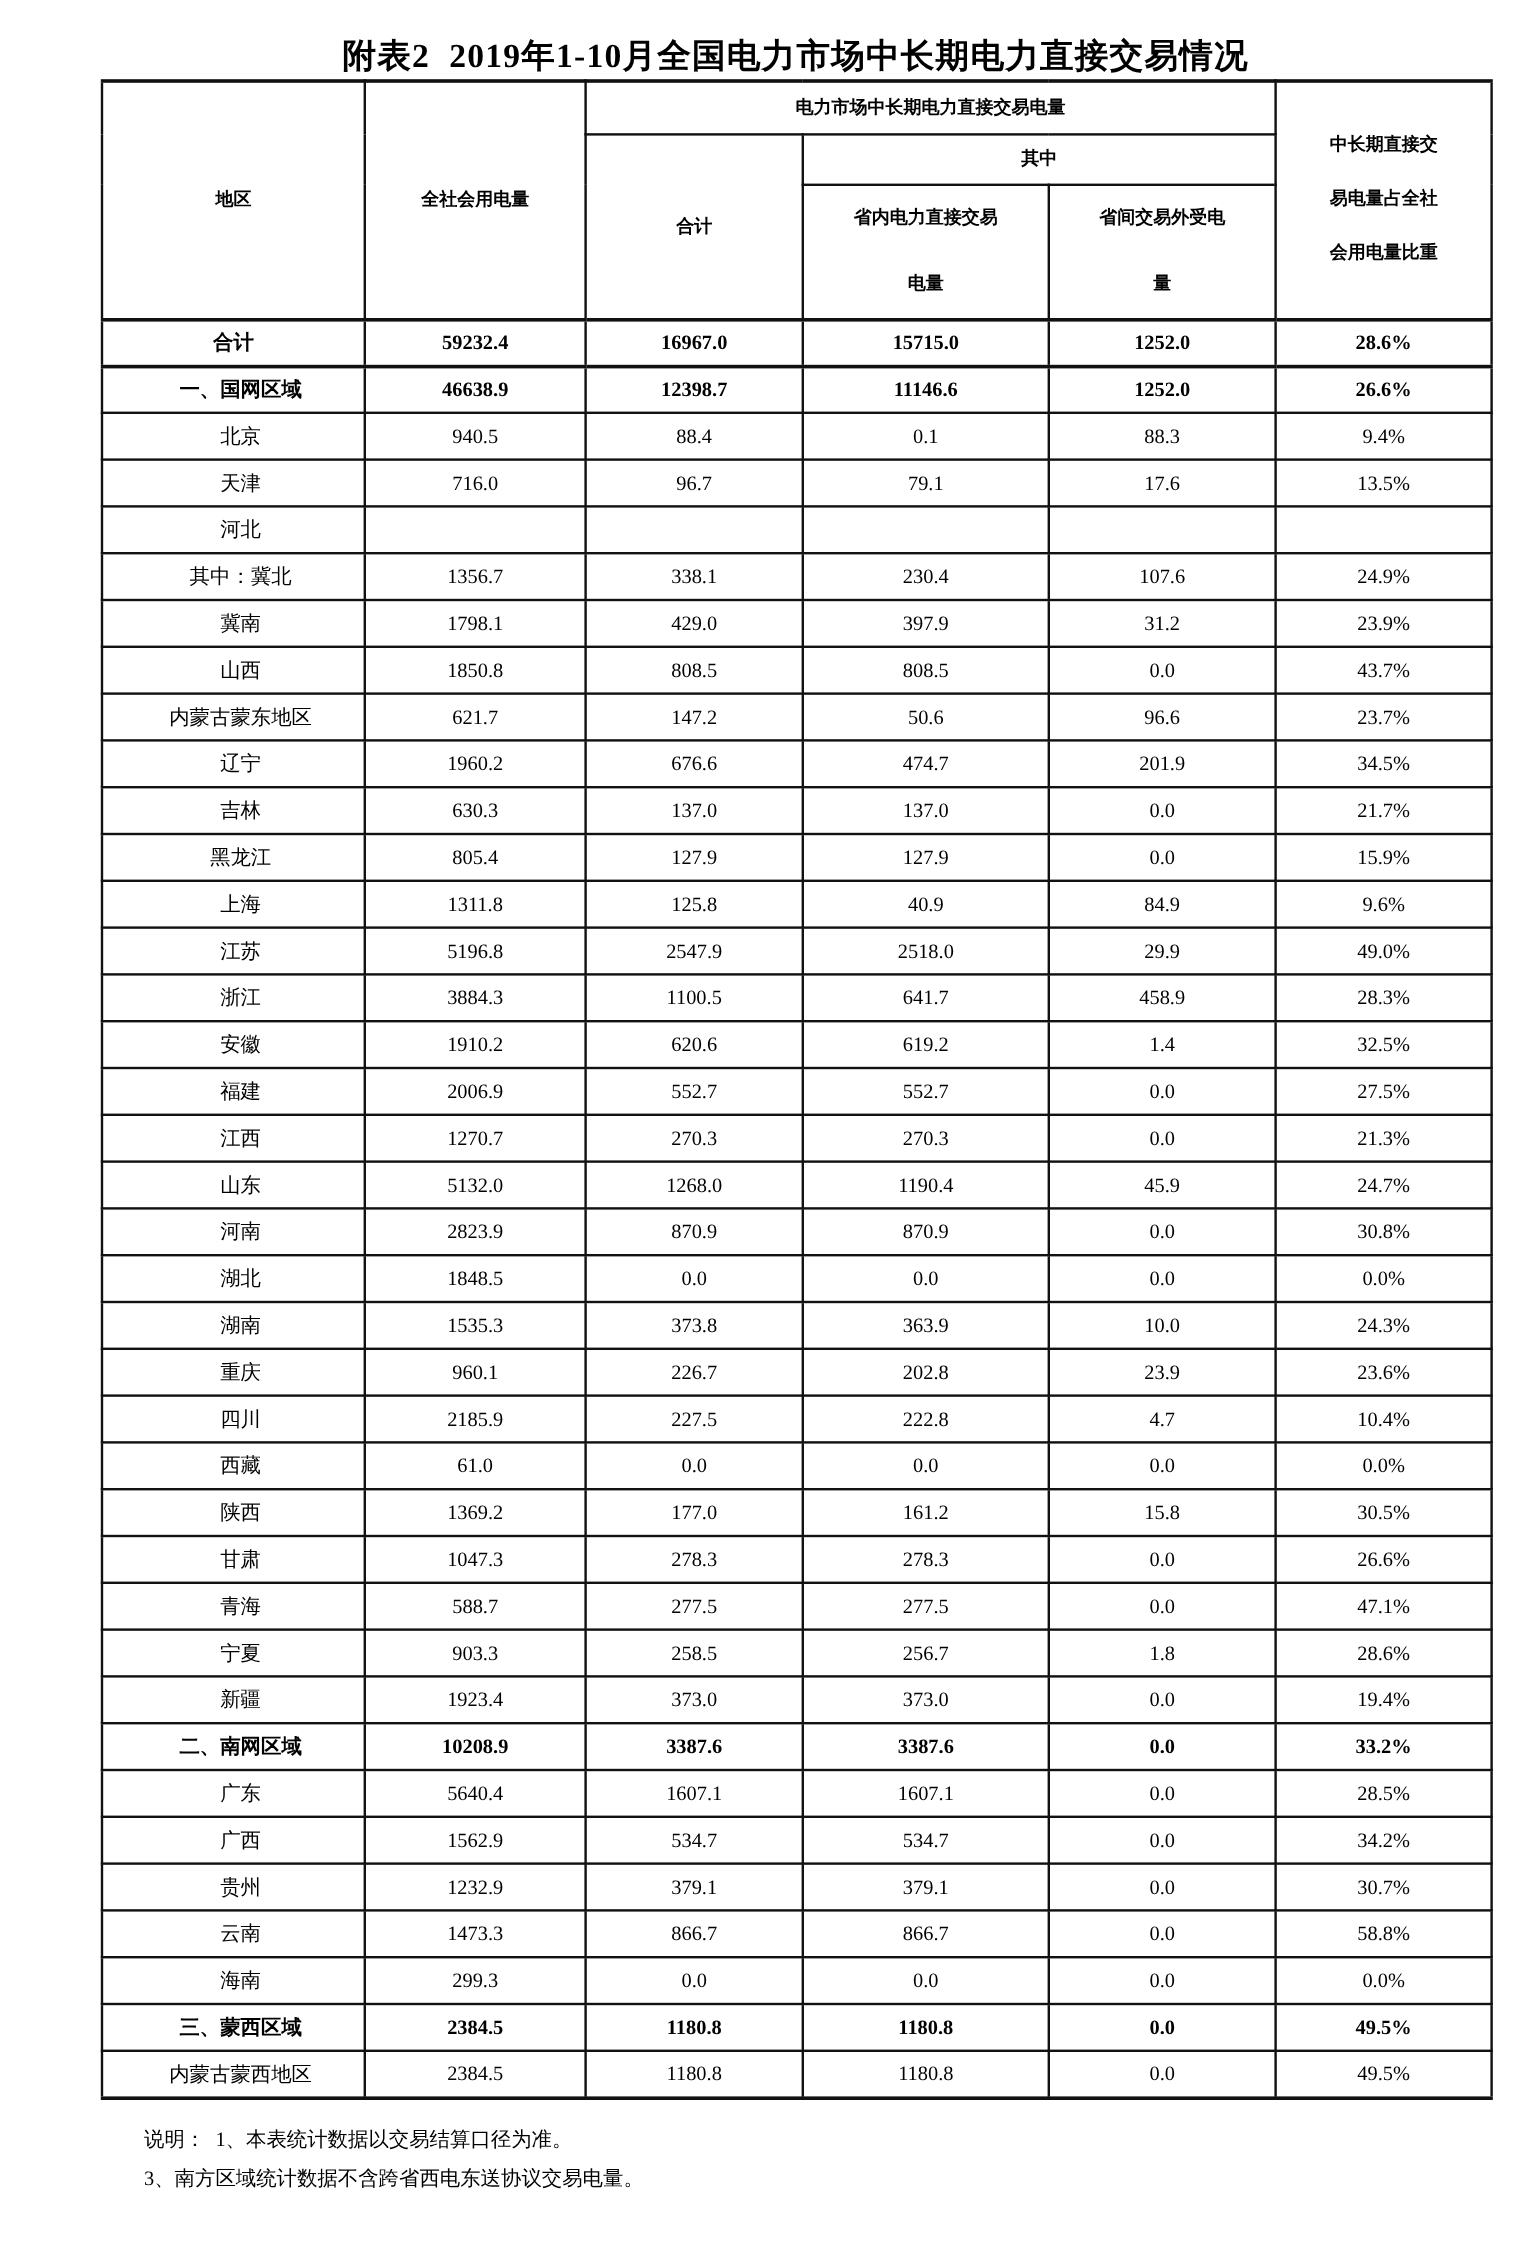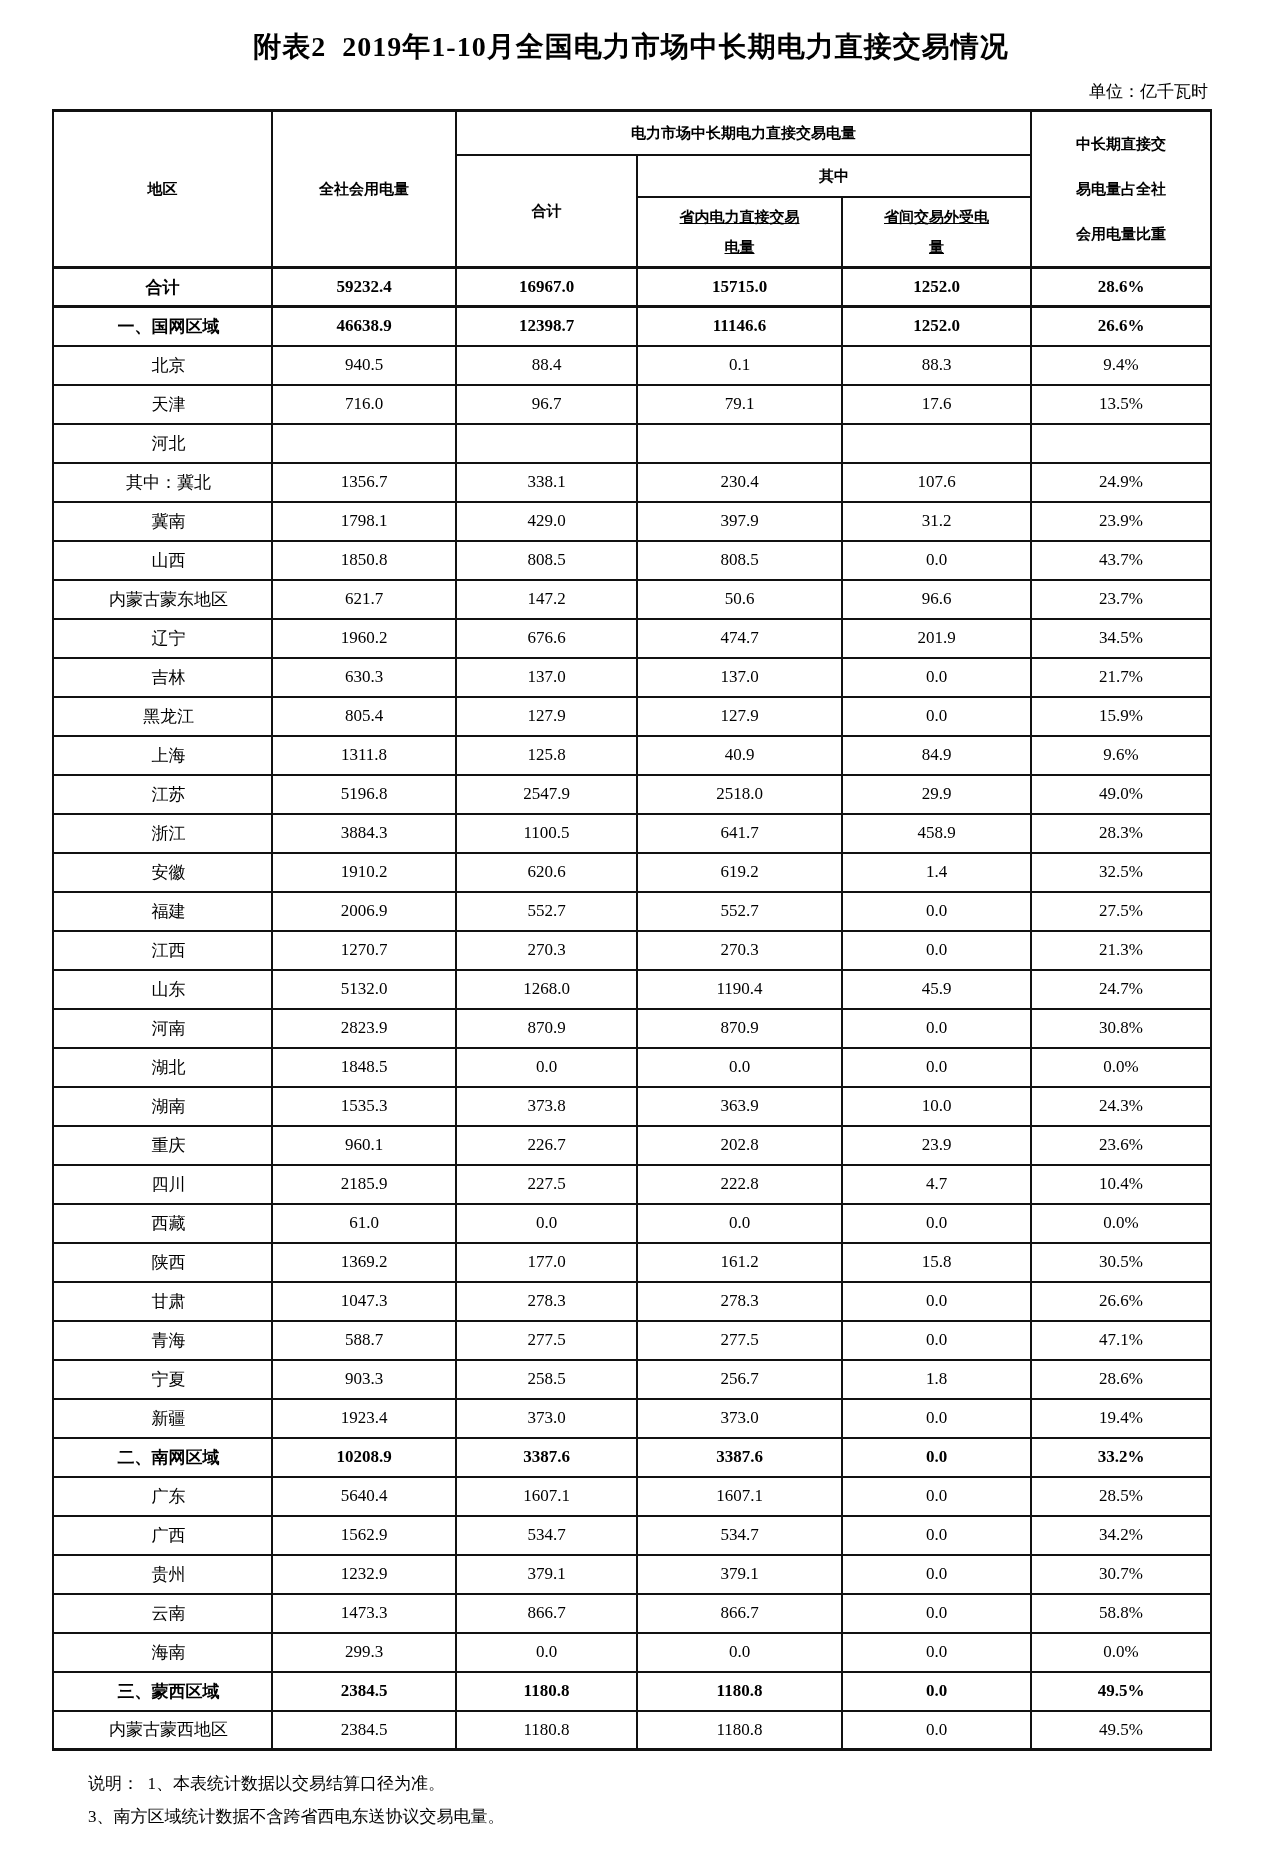--- a/index.html
+++ b/index.html
@@ -3,21 +3,21 @@
 <meta charset="utf-8">
 <style>
   * { margin: 0; padding: 0; box-sizing: border-box; }
   html, body {
     width: 1270px; height: 1875px;
     background: #ffffff;
     color: #000;
     font-family: "Liberation Serif", "DejaVu Serif", serif;
     overflow: hidden;
   }
-  .page { width: 1130px; height: 1875px; position: relative; }
+  .page { width: 1130px; height: 1875px; position: relative; padding-left: 32px; }
   .sheet { width: 1158px; margin-left: 52px; padding-top: 28px; }
 
   .title {
     text-align: center;
     font-size: 28px;
     font-weight: bold;
     letter-spacing: 1px;
     white-space: pre;
   }
   .unit {
@@ -48,23 +48,22 @@
     font-weight: bold;
     text-align: center;
     vertical-align: middle;
     line-height: 40px;
   }
   thead tr.h1 { height: 44px; }
   thead tr.h2 { height: 40px; }
   thead tr.h3 { height: 71px; }
   th.wrap {
     white-space: pre-line;
-    line-height: 30px;
+    line-height: 55px;
     padding: 0 28px;
-    text-decoration: underline;
   }
   th.share-head {
     white-space: pre-line;
     line-height: 45px;
     padding: 0 32px;
   }
 
   tbody tr { height: 39px; }
   tbody td {
     font-size: 17px;
@@ -83,21 +82,20 @@
   .notes { margin-top: 16px; font-size: 17px; }
   .notes p { line-height: 33px; white-space: pre; margin-left: 36px; }
 </style>
 </head>
 <body>
 
 <div class="page">
   <div class="sheet">
 
     <h1 class="title">附表2  2019年1-10月全国电力市场中长期电力直接交易情况</h1>
-    <div class="unit">单位：亿千瓦时</div>
 
     <table class="data-table">
       <colgroup>
         <col class="c-region">
           <col class="c-cons">
           <col class="c-total">
         <col class="c-intra">
           <col class="c-inter">
           <col class="c-share">
       </colgroup>

